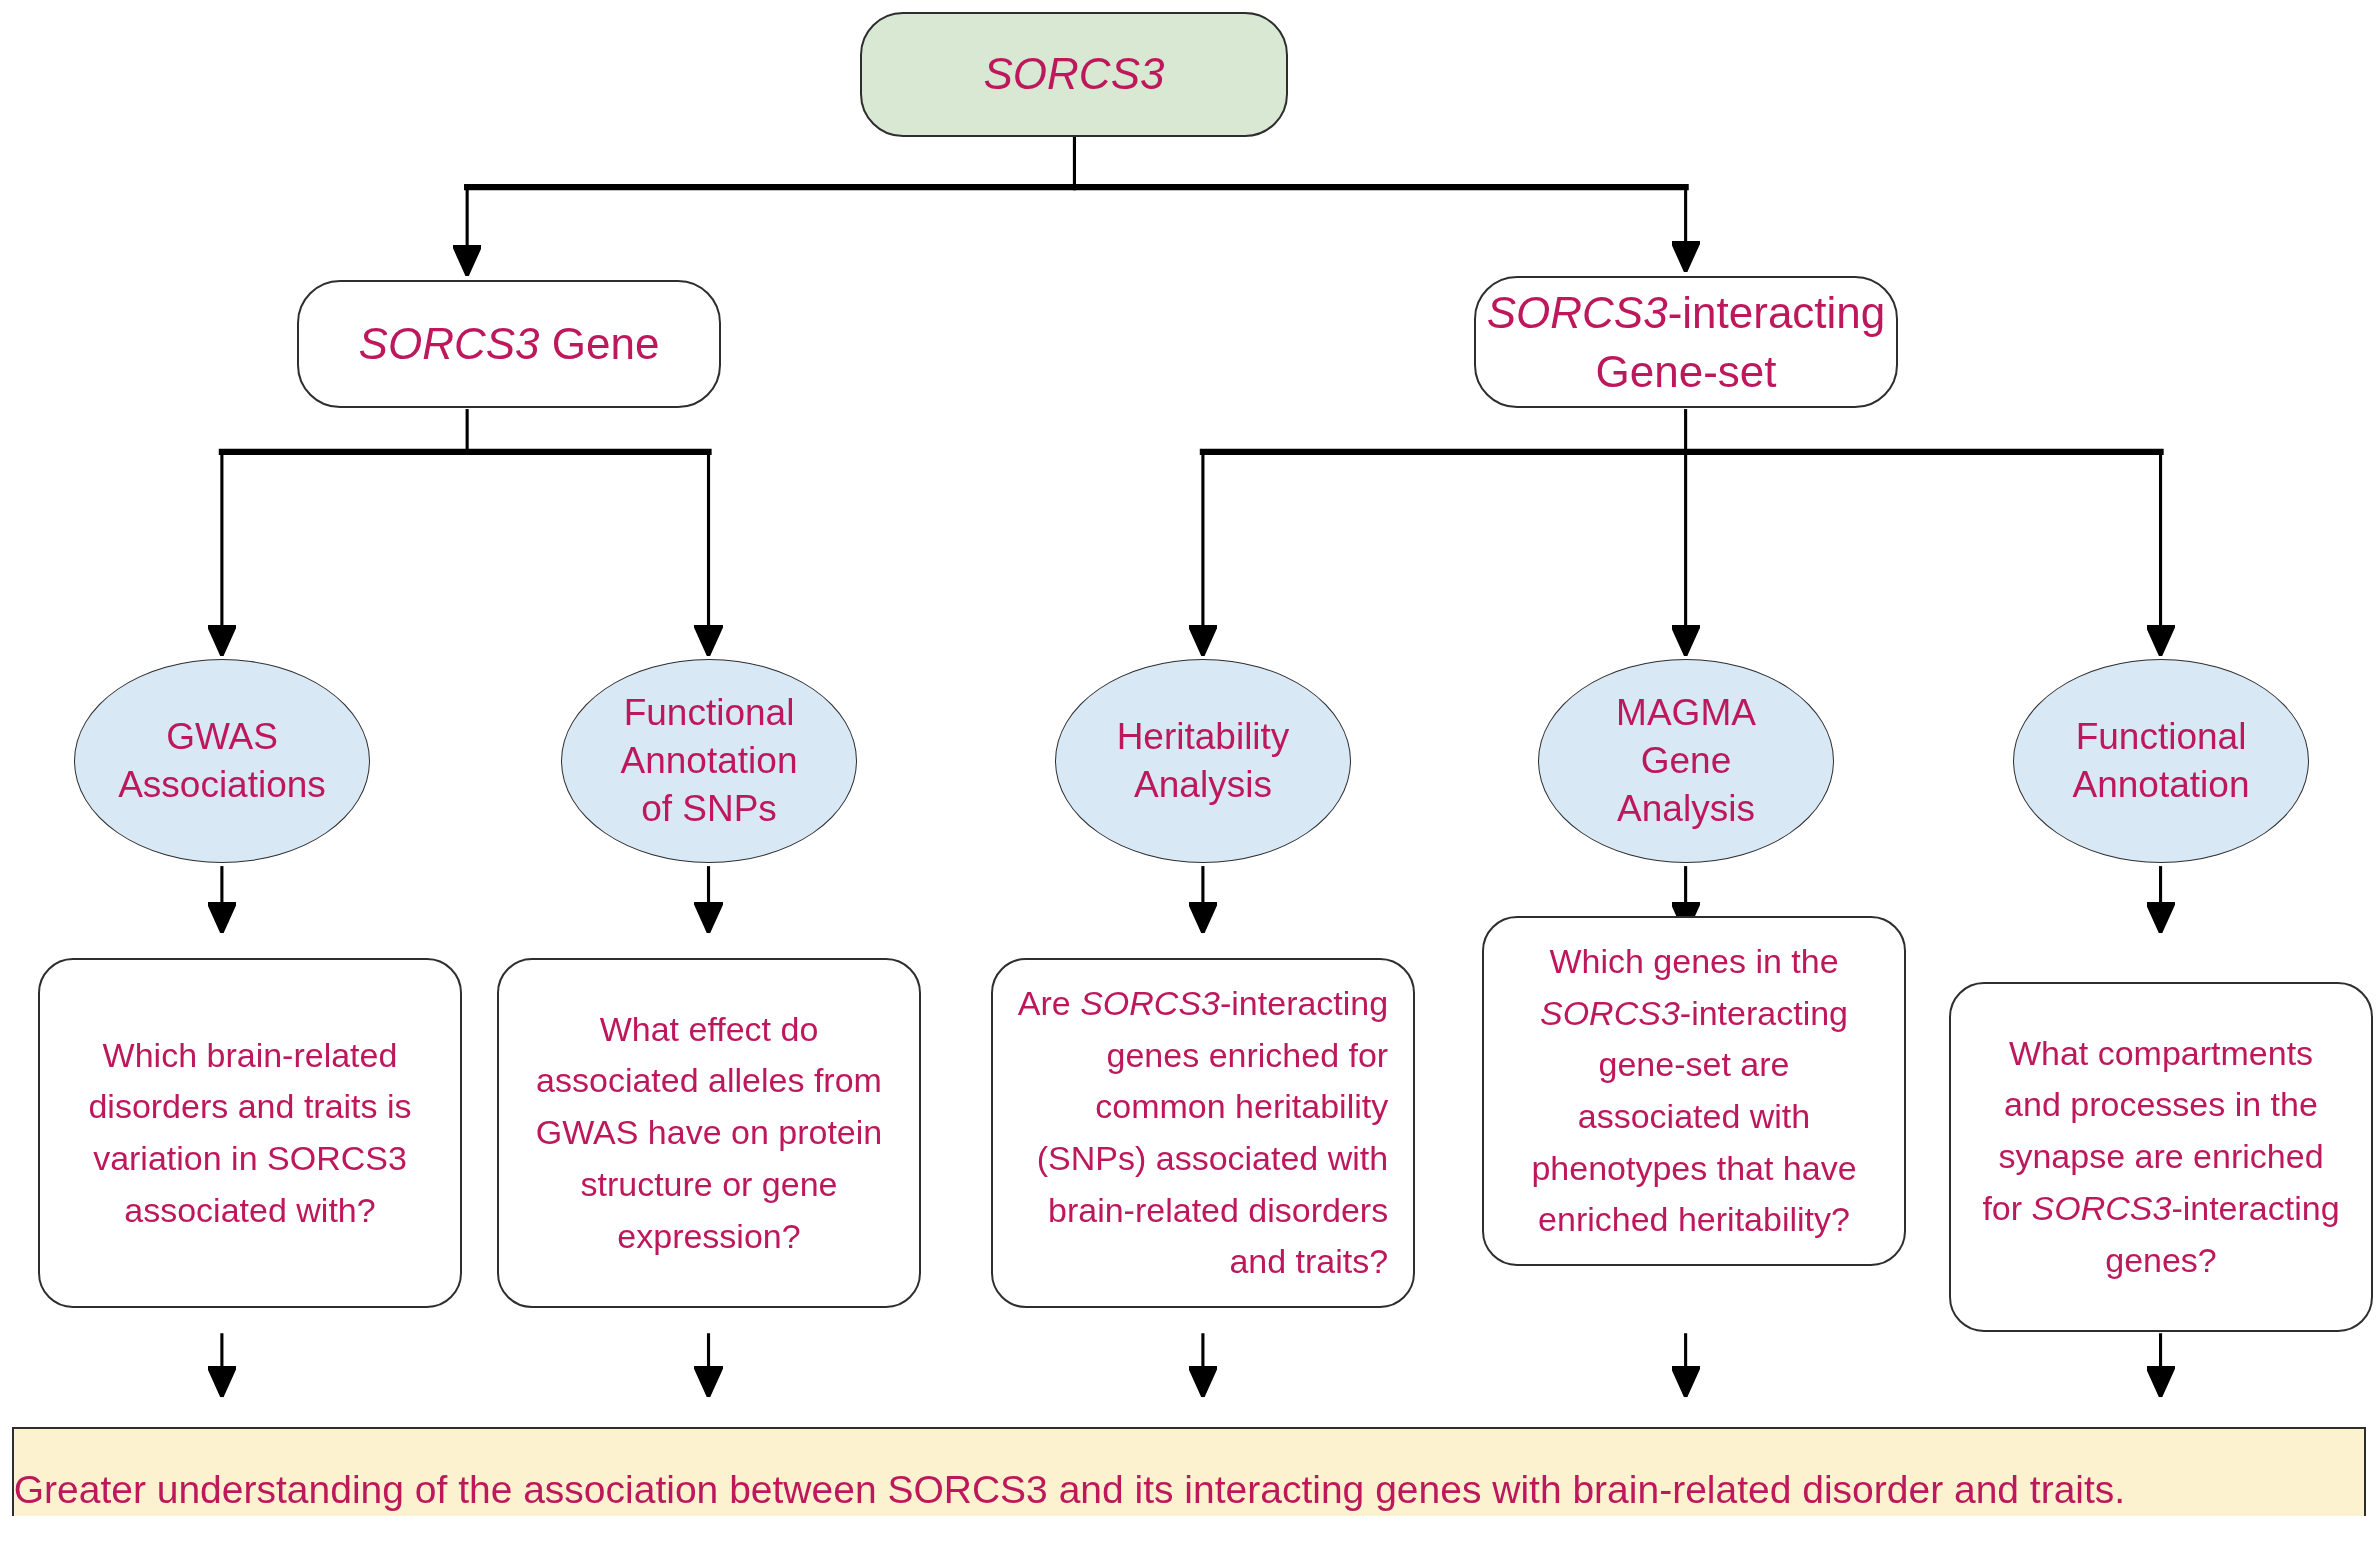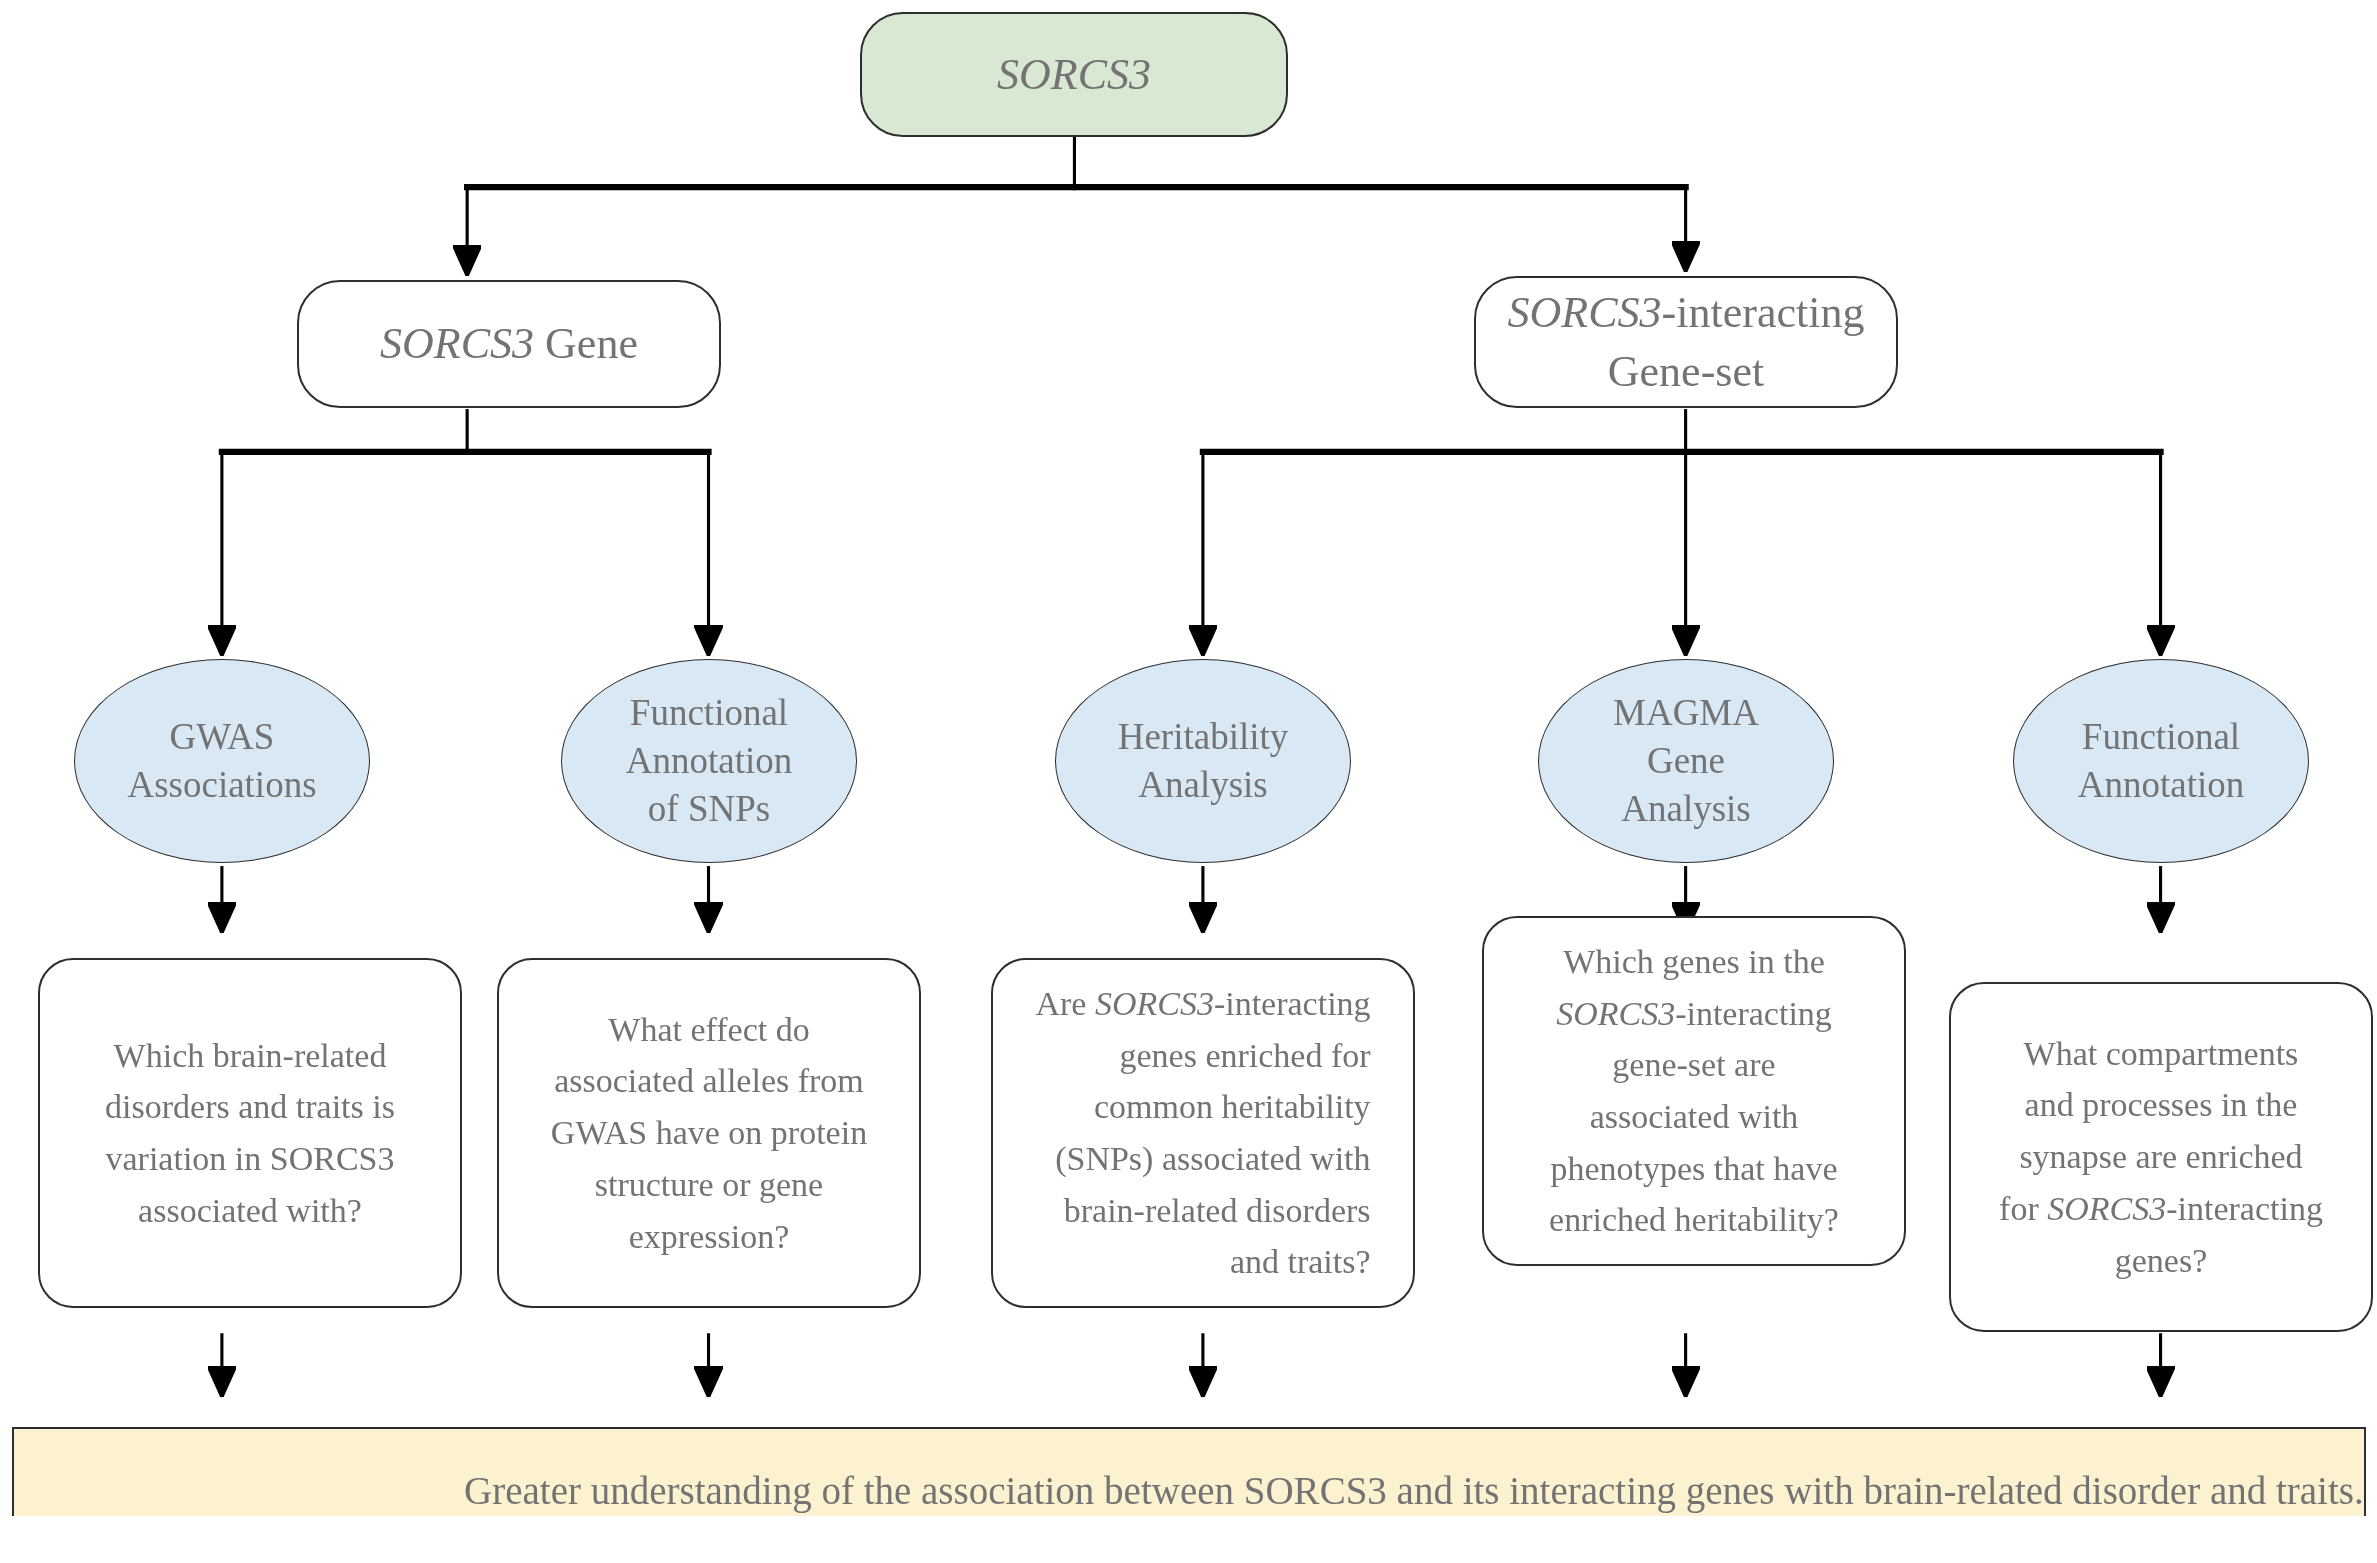--- a/index.html
+++ b/index.html
@@ -1,21 +1,21 @@
 <!DOCTYPE html>
 <html style="--node-green: #d9e8d2; --node-blue: #d9e8f5; --banner-cream: #fdf2cf; --border-dark: #2e2e2e; --line-black: #000000;font-size:12.5px"><head>
 <meta charset="utf-8">
 <style>
   html,body{margin:0;padding:0;background:#ffffff;}
   .canvas{
     position:relative;
     width:2377px;height:1516px;
     background:#ffffff;
-    font-family:Liberation Serif, serif;
-    color:#737373;
+    font-family:Liberation Sans, sans-serif;
+    color:#be185d;
     overflow:hidden;
   }
   .layer{position:absolute;left:0;top:0;width:2377px;height:1564px;}
   .node{
     position:absolute;
     display:flex;align-items:center;justify-content:center;
     text-align:center;
     border:2.3px solid var(--border-dark);
     background:#ffffff;
     box-sizing:border-box;
@@ -29,21 +29,21 @@
     border-width:1.9px;
     font-size:37px;line-height:1.3;
   }
   .qbox{
     border-radius:35px;
     font-size:34px;line-height:1.52;
     padding:0 14px;
   }
   .banner{
     position:absolute;
-    display:flex;align-items:center;justify-content:flex-end;
+    display:flex;align-items:center;justify-content:flex-start;
     text-align:center;
     background:var(--banner-cream);
     border:2.3px solid var(--border-dark);
     box-sizing:border-box;
     font-size:39px;
   }
   em{font-style:italic;}
   svg line, svg path{stroke:var(--line-black);}
 </style>
 </head>

